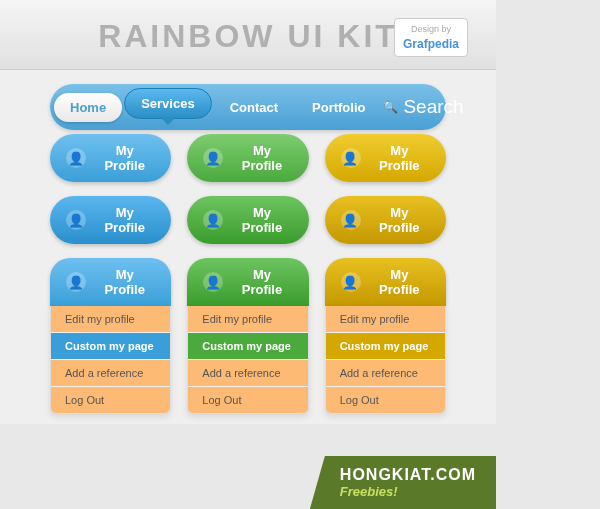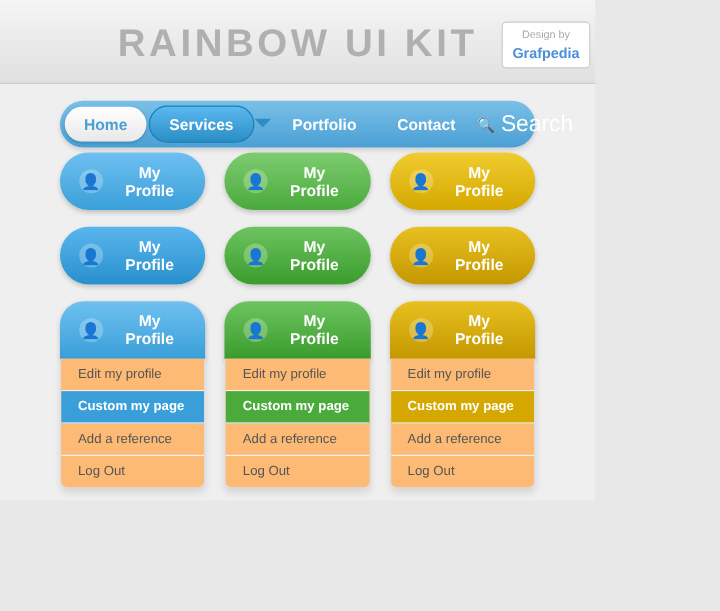--- a/index.html
+++ b/index.html
@@ -26,21 +26,21 @@
       letter-spacing: 3px;
       text-transform: uppercase;
     }
     .header-subtitle {
       font-size: 12px;
       color: #aaa;
       margin-top: 2px;
     }
     .grafpedia-badge {
       position: absolute;
-      right: 4px;
+      right: 28px;
       top: 18px;
       border: 1px solid #ccc;
       border-radius: 4px;
       padding: 4px 8px;
       background: #fff;
       font-size: 10px;
       color: #888;
       line-height: 1.4;
       margin-left: 22px;
     }
@@ -233,21 +233,21 @@
       border-left: 7px solid transparent;
       border-right: 7px solid transparent;
       border-top: 7px solid #2a8ec4;
       margin: 0 auto;
       position: relative;
       top: -1px;
     }
 
     .services-wrapper {
       display: flex;
-      flex-direction: row;
+      flex-direction: column;
       align-items: center;
     }
   </style>
 </head>
 <body>
 
 <div class="wrapper">
 
   <div class="header">
     <div class="header-title">RAINBOW UI KIT</div>
@@ -258,22 +258,22 @@
   </div>
 
   <div class="main">
 
     <div class="nav-bar">
       <div class="nav-item active">Home</div>
       <div class="services-wrapper">
         <div class="nav-item services">Services</div>
         <div class="nav-triangle"></div>
       </div>
+      <div class="nav-item">Contact</div>
       <div class="nav-item">Portfolio</div>
-      <div class="nav-item">Contact</div>
       <div class="nav-search">
         <span class="search-icon-nav">🔍</span>
         <span style="color:#fff;font-size:19px;font-weight:normal;">Search</span>
       </div>
     </div>
 
     <div class="buttons-grid">
 
       <button class="profile-btn btn-blue">
         <span class="user-icon">👤</span>
@@ -335,13 +335,17 @@
         <div class="dropdown-menu">
           <div class="dropdown-menu-item">Edit my profile</div>
           <div class="dropdown-menu-item highlight-yellow">Custom my page</div>
           <div class="dropdown-menu-item">Add a reference</div>
           <div class="dropdown-menu-item">Log Out</div>
         </div>
       </div>
     </div>
   </div>
 
+  <div class="footer-banner">
+    <div class="site-name">HONGKIAT.COM</div>
+    <div class="freebies">Freebies!</div>
+  </div>
 </div>
 
 </body></html>

